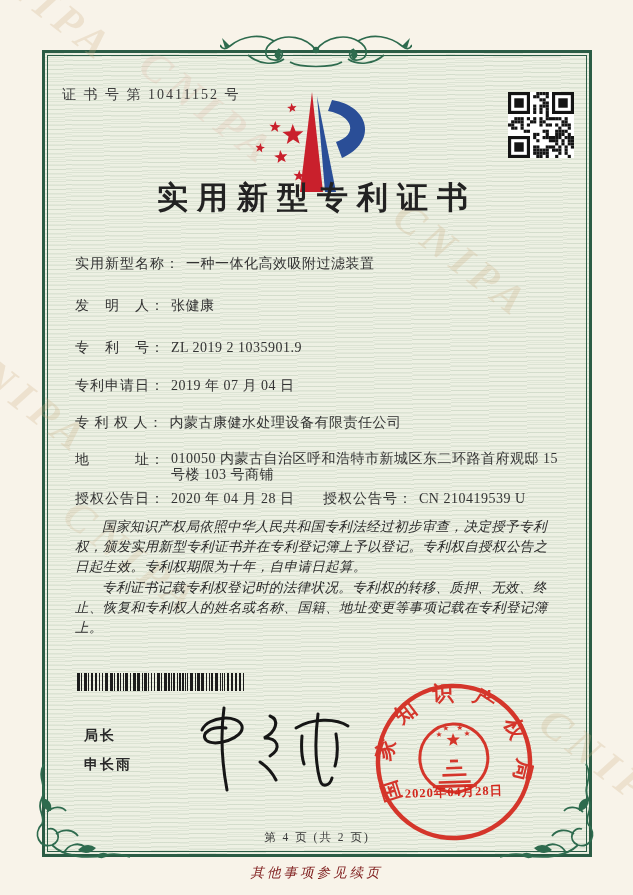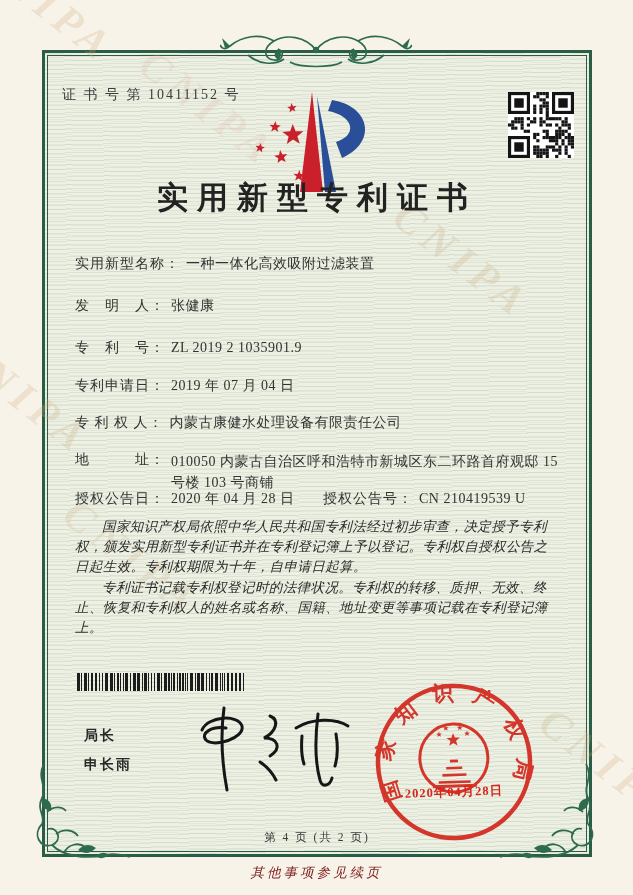--- a/index.html
+++ b/index.html
@@ -39,21 +39,21 @@
   .qr{left:508px; top:92px;}
   .title{
     left:42px; right:41px; top:177px; text-align:center;
     font-size:31px; font-weight:700; letter-spacing:9px; color:#222;
   }
   .field{left:75px; font-size:14px; color:#333; white-space:nowrap;}
   .field .lbl{letter-spacing:1px;}
   .field .val{margin-left:6px; letter-spacing:0.5px;}
   .field-addr{white-space:normal; display:flex;}
   .field-addr .lbl{flex:0 0 auto;}
-  .field-addr .val{width:404px; line-height:21px;}
+  .field-addr .val{width:404px; line-height:16px;}
   .field-pub .grp2{position:absolute; left:248px; top:0; white-space:nowrap;}
   .paras{left:75px; top:517px; width:484px; font-size:13.5px; line-height:20.2px;
     font-style:italic; color:#2b2b2b; letter-spacing:0.4px;}
   .paras p{margin:0; text-indent:2em;}
   .barcode{left:77px; top:673px;}
   .officer{left:84px; font-size:14px; font-weight:700;
     font-family:Liberation Sans, sans-serif; color:#2a2a2a; letter-spacing:2px;}
   .sig{left:186px; top:700px;}
   .seal{left:374px; top:682px; transform:rotate(-2deg);}
   .seal-date{left:390px; top:784px; width:128px; text-align:center;

